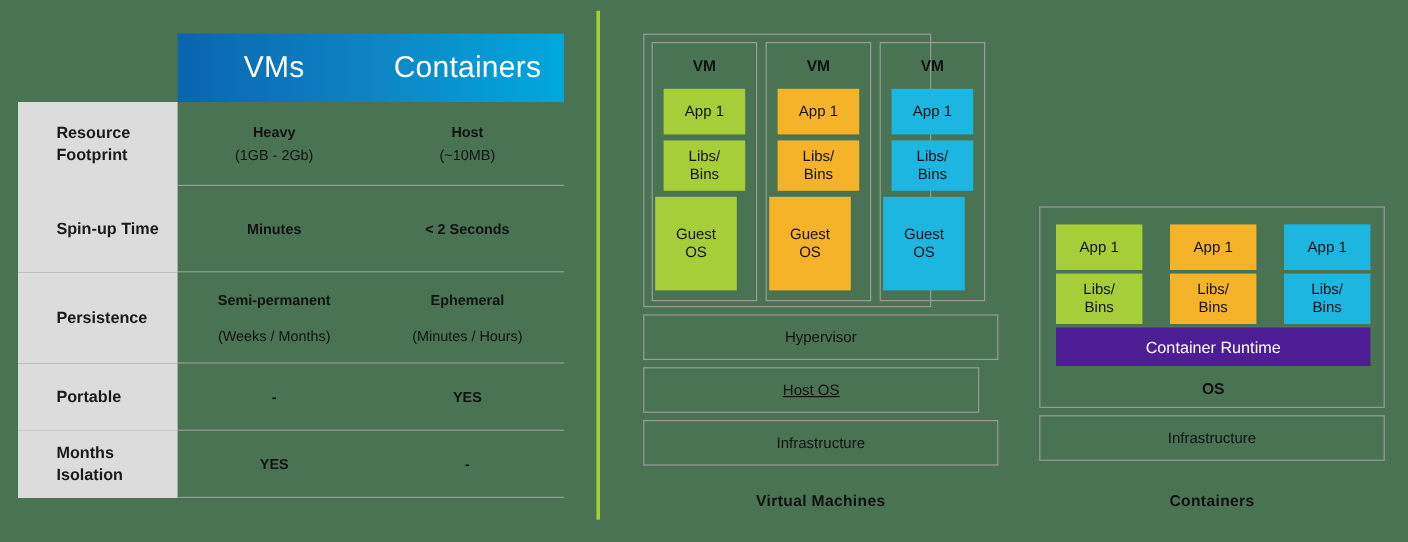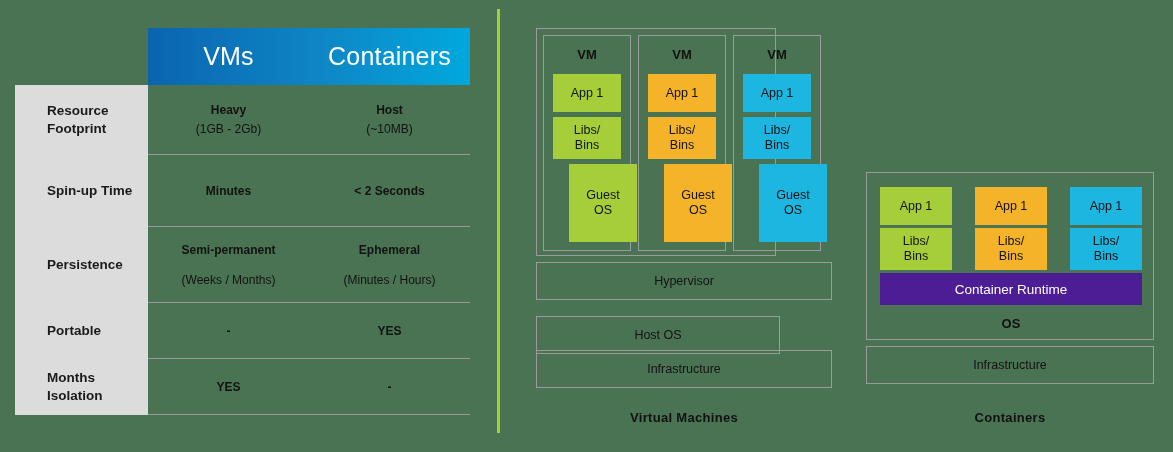--- a/index.html
+++ b/index.html
@@ -160,23 +160,23 @@
   .vm-title {
     position: absolute;
     left: 0; right: 0; top: 11px;
     text-align: center;
     color: #111111;
     font-size: 13px;
     font-weight: bold;
   }
   .vm-app  { position: absolute; left: 9px; width: 68px; top: 38px;  height: 38px; }
   .vm-libs { position: absolute; left: 9px; width: 68px; top: 81px;  height: 42px; }
-  .vm-gos  { position: absolute; left: 25px; width: 68px; top: 128px; height: 78px; }
+  .vm-gos  { position: absolute; left: 2px; width: 68px; top: 128px; height: 78px; }
   #vm-hypervisor    { position: absolute; left: 0; top: 234px; width: 296px; height: 38px; }
-  #vm-hostos        { position: absolute; left: 0; top: 288px; width: 244px; height: 38px; }
+  #vm-hostos        { position: absolute; left: 0; top: 278px; width: 280px; height: 38px; text-decoration: underline; }
   #vm-infrastructure{ position: absolute; left: 0; top: 322px; width: 296px; height: 38px; }
   #vm-caption       { left: 0; top: 382px; width: 296px; }
 
   
   #ct-stack { position: absolute; left: 866px; top: 172px; width: 288px; height: 262px; }
   #ct-outer { position: absolute; left: 0; top: 0; width: 288px; height: 168px; }
   .ct-app  { position: absolute; top: 14px; width: 72px; height: 38px; }
   .ct-libs { position: absolute; top: 55px; width: 72px; height: 42px; }
   .ct-c1 { left: 13px; }
   .ct-c2 { left: 108px; }

